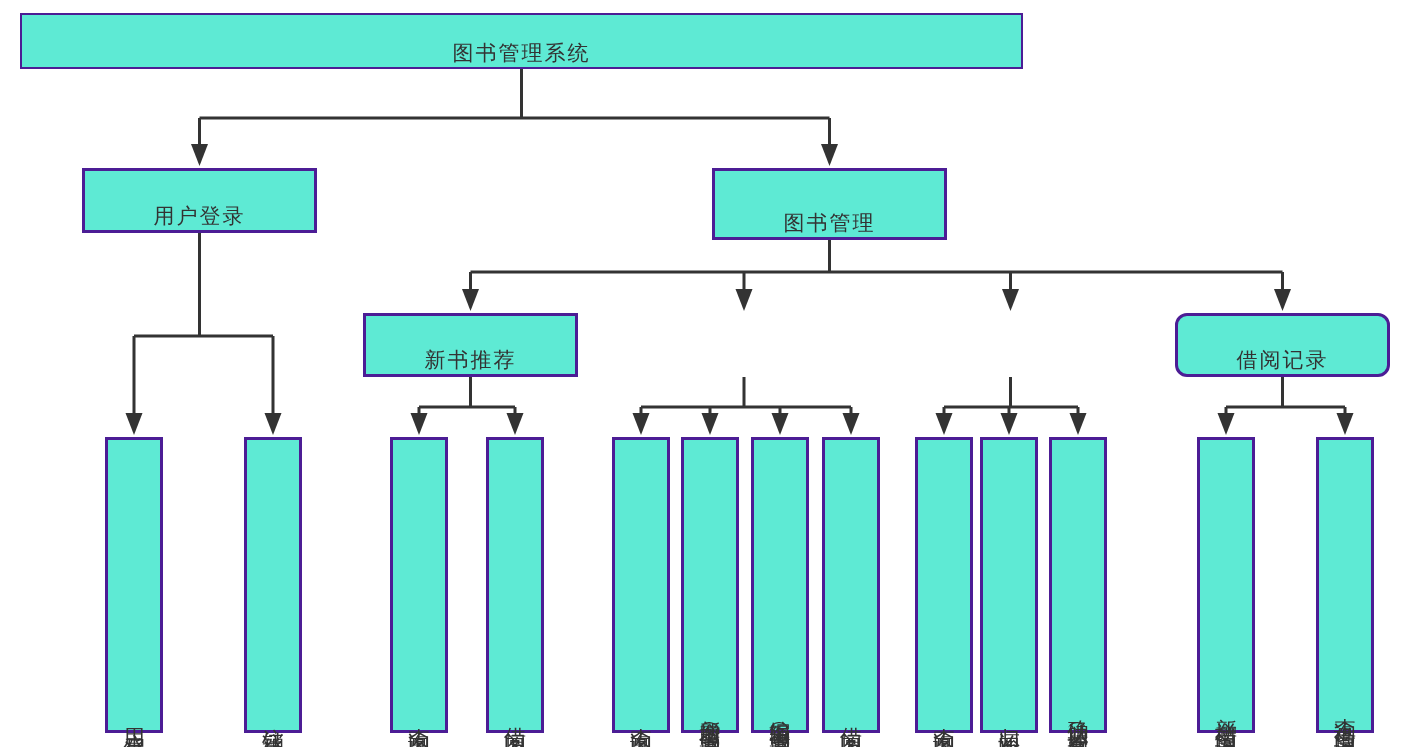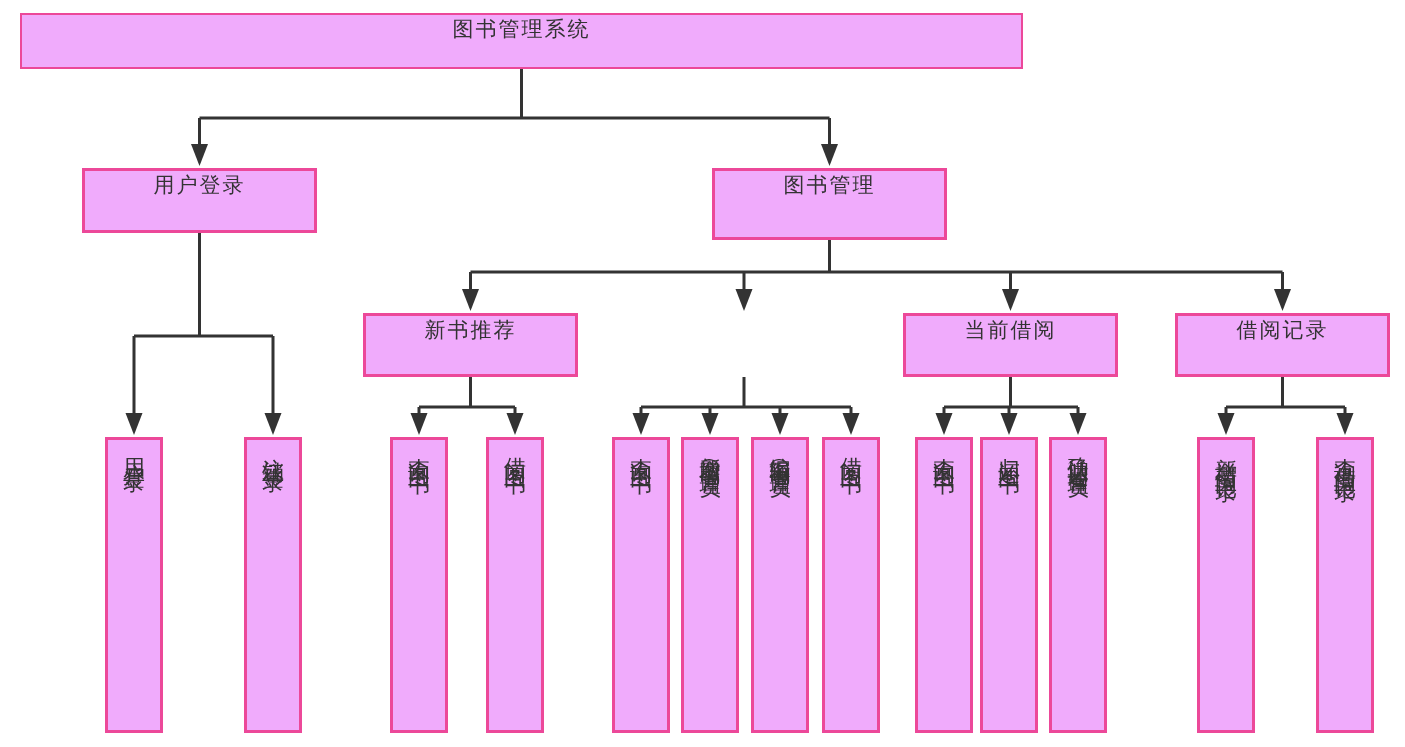--- a/index.html
+++ b/index.html
@@ -12,24 +12,24 @@
     overflow: hidden;
   }
   #connectors {
     position: absolute;
     left: 0; top: 0;
     width: 1405px; height: 747px;
   }
   .box {
     position: absolute;
     box-sizing: border-box;
-    background: #f0abfc;
-    border: 3px solid #ec4899;
+    background: #5eead4;
+    border: 3px solid #4c1d95;
     display: flex;
-    align-items: flex-start;
+    align-items: flex-end;
     justify-content: center;
     color: #333333;
   }
   .root-box { border-width: 2px; }
   .h-label {
     font-size: 21px;
     letter-spacing: 2px;
     white-space: nowrap;
   }
   .leaf .v-label {
@@ -124,24 +124,21 @@
   <div class="box" style="left:82px; top:168px; width:235px; height:65px;">
     <span class="h-label">用户登录</span>
   </div>
   <div class="box" style="left:712px; top:168px; width:235px; height:72px;">
     <span class="h-label">图书管理</span>
   </div>
 
   <div class="box" style="left:363px; top:313px; width:215px; height:64px;">
     <span class="h-label">新书推荐</span>
   </div>
-  <div class="box" style="left:903px; top:313px; width:215px; height:64px;">
-    <span class="h-label">当前借阅</span>
-  </div>
-  <div class="box" style="left:1175px; top:313px; width:215px; height:64px;">
+  <div class="box" style="left:1175px; top:313px; width:215px; height:64px;border-radius:12px;">
     <span class="h-label">借阅记录</span>
   </div>
 
   <div class="box leaf" style="left:105px; top:437px; width:58px; height:296px;">
     <span class="v-label">用户登录</span>
   </div>
   <div class="box leaf" style="left:244px; top:437px; width:58px; height:296px;">
     <span class="v-label">注销登录</span>
   </div>
 

